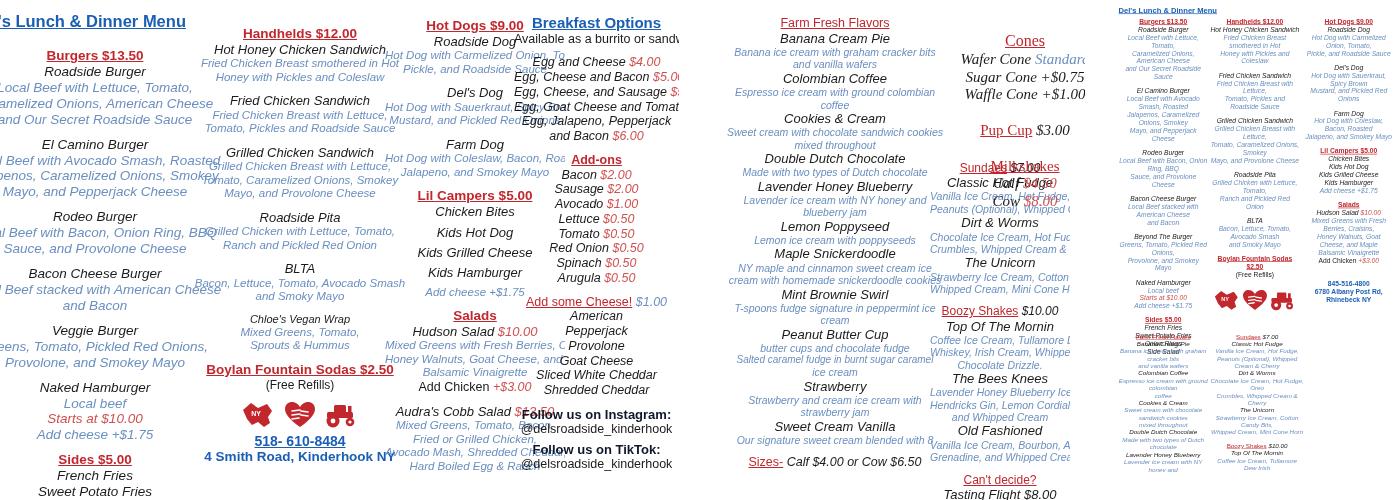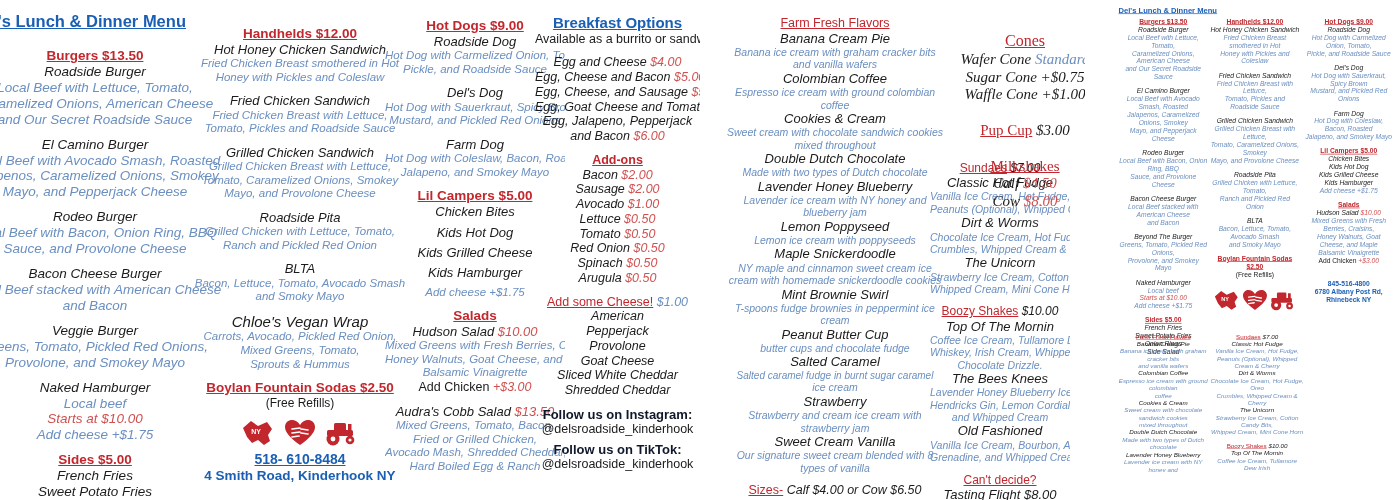--- a/index.html
+++ b/index.html
@@ -18,21 +18,21 @@
   .price{color:#d05050;font-style:italic;}
   .plain{color:#1b1b1b;}
   .red-b{color:#0f172a;font-weight:bold;}
   .blue-b{color:#1a5fb4;font-weight:bold;}
 
   
   .col{position:absolute;overflow:hidden;text-align:center;line-height:1.18;}
   .c1{left:-40px;top:10px;width:270px;font-size:13.5px;}
   .c2{left:160px;top:10px;width:280px;font-size:11.5px;}
   .c3{left:385px;top:10px;width:180px;font-size:11.5px;}
-  .c4{left:535px;top:10px;width:165px;font-size:12.5px;}
+  .c4{left:514px;top:10px;width:165px;font-size:12.5px;}
   .c5{left:720px;top:6px;width:230px;font-size:12.5px;}
   .c6{left:930px;top:6px;width:140px;font-size:12px;}
   .c7{left:960px;top:10px;width:130px;font-size:15px;font-family:Liberation Serif, serif;}
 
   .sec-title{margin:0 0 2px 0;}
   .gap{height:9px;}
   .gap-s{height:5px;}
   .ln{margin:0;}
 
   .menu-title{
@@ -129,22 +129,21 @@
     <p class="ln desc">Mayo, and Provolone Cheese</p>
     <div class="gap"></div>
     <p class="ln item" style="font-size:13px">Roadside Pita</p>
     <p class="ln desc">Grilled Chicken with Lettuce, Tomato,</p>
     <p class="ln desc">Ranch and Pickled Red Onion</p>
     <div class="gap"></div>
     <p class="ln item" style="font-size:13px">BLTA</p>
     <p class="ln desc">Bacon, Lettuce, Tomato, Avocado Smash</p>
     <p class="ln desc">and Smoky Mayo</p>
     <div class="gap"></div>
-    <p class="ln item" style="font-size:15px">Chloe's Vegan Wrap</p>
-    <p class="ln desc">Carrots, Avocado, Pickled Red Onion,</p>
+    <p class="ln item" style="font-size:11px">Chloe's Vegan Wrap</p>
     <p class="ln desc">Mixed Greens, Tomato,</p>
     <p class="ln desc">Sprouts &amp; Hummus</p>
     <div class="gap"></div>
     <p class="ln hdr-red sec-title" style="font-size:13.5px">Boylan Fountain Sodas $2.50</p>
     <p class="ln plain" style="font-size:12px">(Free Refills)</p>
 
     <div class="icons">
       <svg width="34" height="28" viewBox="0 0 34 28">
         <path d="M2 9 L10 2 L17 7 L26 3 L31 10 L27 16 L29 22 L23 26 L17 21 L11 24 L6 18 Z" fill="#c1272d"></path>
         <text x="15" y="15" font-size="7" fill="#ffffff" font-family="Liberation Sans, sans-serif" font-weight="bold" text-anchor="middle">NY</text>
@@ -293,33 +292,31 @@
     <p class="ln desc" style="font-size:10.5px">Made with two types of Dutch chocolate</p>
     <p class="ln item" style="font-size:13px">Lavender Honey Blueberry</p>
     <p class="ln desc" style="font-size:10.5px">Lavender ice cream with NY honey and</p>
     <p class="ln desc" style="font-size:10.5px">blueberry jam</p>
     <p class="ln item" style="font-size:13px">Lemon Poppyseed</p>
     <p class="ln desc" style="font-size:10.5px">Lemon ice cream with poppyseeds</p>
     <p class="ln item" style="font-size:13px">Maple Snickerdoodle</p>
     <p class="ln desc" style="font-size:10.5px">NY maple and cinnamon sweet cream ice</p>
     <p class="ln desc" style="font-size:10.5px">cream with homemade snickerdoodle cookies</p>
     <p class="ln item" style="font-size:13px">Mint Brownie Swirl</p>
-    <p class="ln desc" style="font-size:10.5px">T-spoons fudge brownies in peppermint ice</p>
+    <p class="ln desc" style="font-size:10.5px">T-spoons fudge signature in peppermint ice</p>
     <p class="ln desc" style="font-size:10.5px">cream</p>
     <p class="ln item" style="font-size:13px">Peanut Butter Cup</p>
     <p class="ln desc" style="font-size:10.5px">butter cups and chocolate fudge</p>
-    <p class="ln item" style="font-size:13px">Salted Caramel</p>
     <p class="ln desc" style="font-size:10px">Salted caramel fudge in burnt sugar caramel</p>
     <p class="ln desc" style="font-size:10.5px">ice cream</p>
     <p class="ln item" style="font-size:13px">Strawberry</p>
     <p class="ln desc" style="font-size:10.5px">Strawberry and cream ice cream with</p>
     <p class="ln desc" style="font-size:10.5px">strawberry jam</p>
     <p class="ln item" style="font-size:13px">Sweet Cream Vanilla</p>
     <p class="ln desc" style="font-size:10.5px">Our signature sweet cream blended with 8</p>
-    <p class="ln desc" style="font-size:10.5px">types of vanilla</p>
     <div class="gap"></div>
     <p class="ln" style="font-size:12.5px">
       <span class="hdr-red" style="font-weight:normal">Sizes-</span>
       <span class="item">Calf $4.00 or Cow $6.50</span>
     </p>
 
   </div>
 
   <div class="col c6">
     <div style="height:155px"></div>

